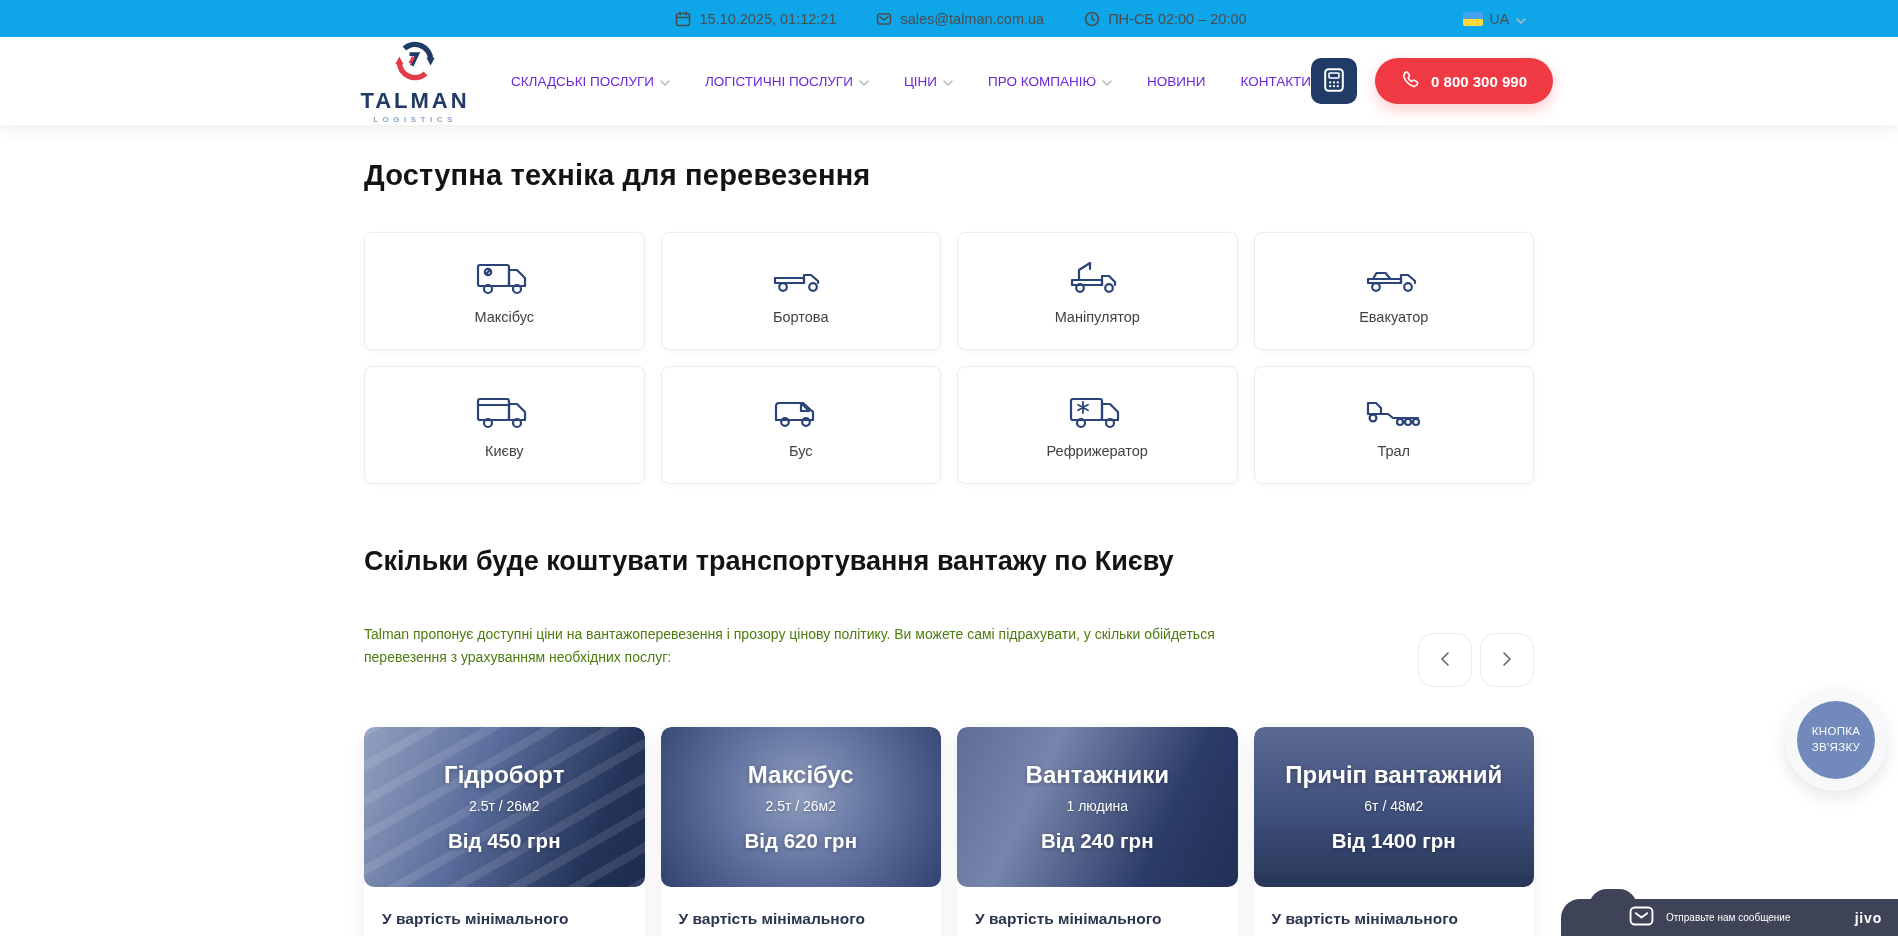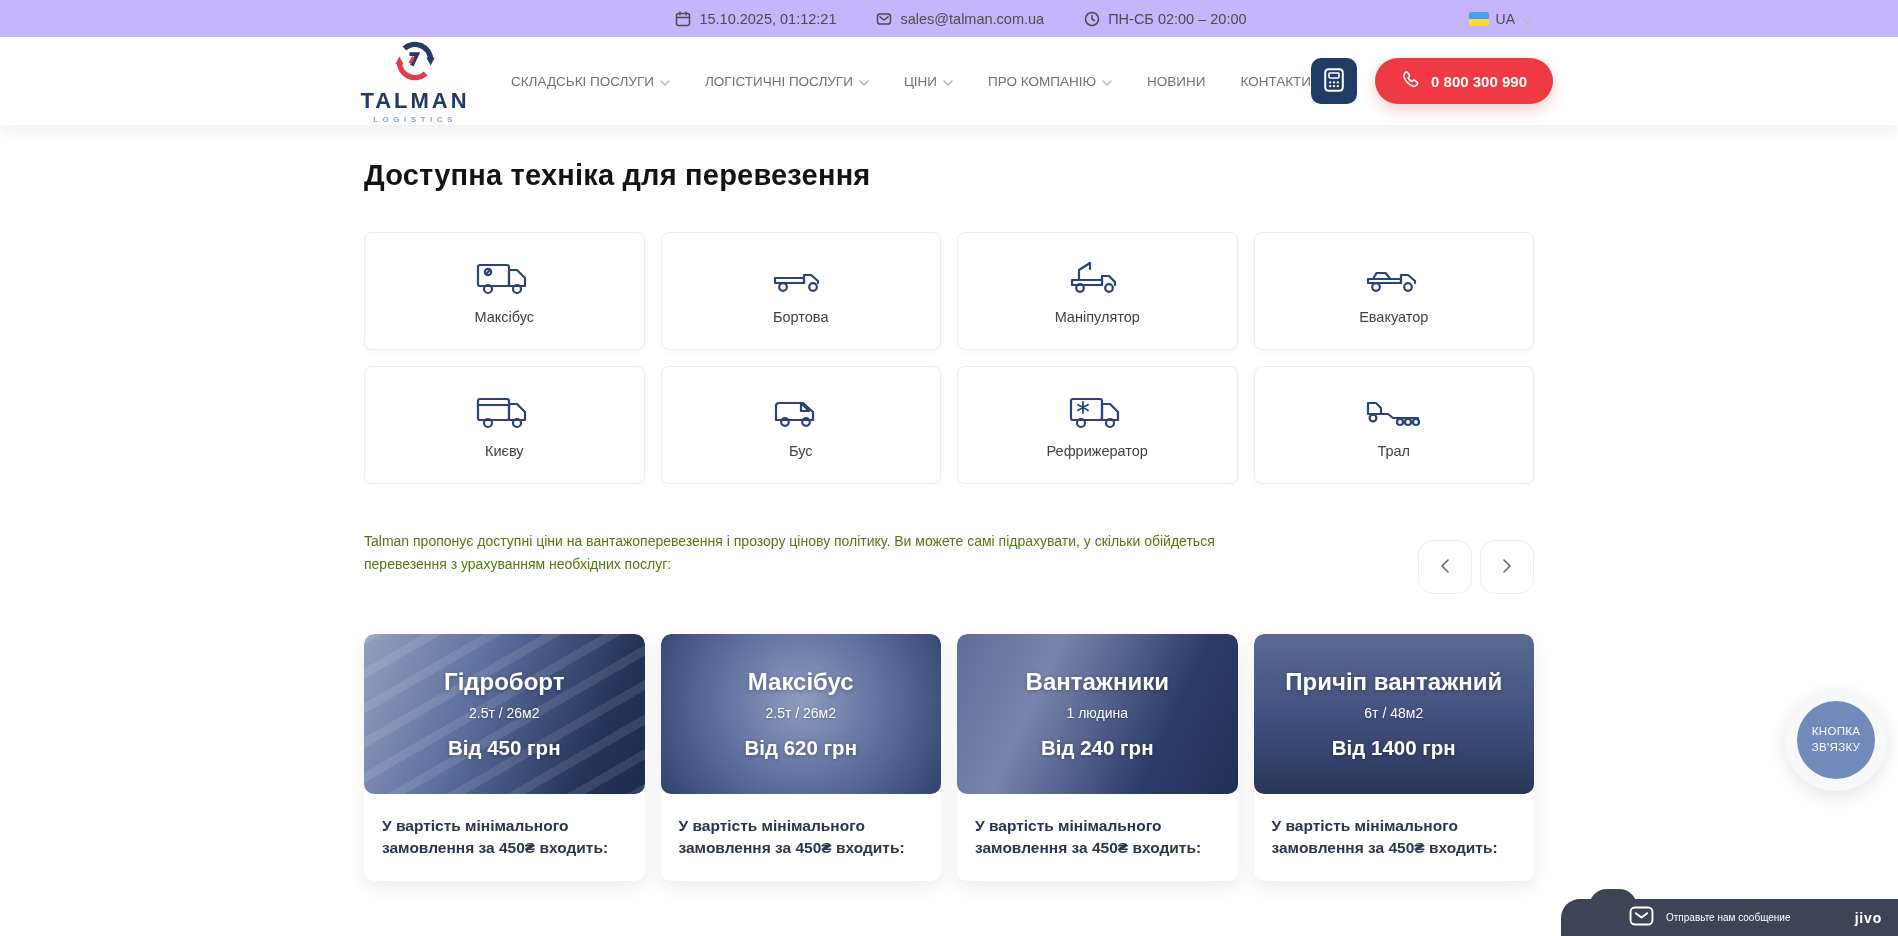--- a/index.html
+++ b/index.html
@@ -1,35 +1,35 @@
 <!DOCTYPE html>
 <html lang="uk"><head>
 <meta charset="utf-8">
 <style>
   * { margin:0; padding:0; box-sizing:border-box; }
   html,body { background:#fff; }
   body { font-family:"Liberation Sans", sans-serif; }
   .page { position:relative; width:1898px; height:936px; overflow:hidden; background:#fff; }
 
   
-  .topbar { height:37px; background:#c4b5fd;padding-left:24px; }
+  .topbar { height:37px; background:#0ea5e9;padding-left:24px; }
   .topbar-inner { width:1170px; margin:0 auto; height:37px; display:flex; align-items:center; justify-content:center; gap:40px; position:relative; }
   .tb-item { display:flex; align-items:center; gap:8px; color:#4c4c4c; font-size:14.5px; }
   .tb-item svg { display:block; }
-  .lang { position:absolute; right:14px; top:0; height:37px; display:flex; align-items:center; gap:7px; cursor:pointer; color:#4c4c4c; font-size:14px; }
+  .lang { position:absolute; right:20px; top:0; height:37px; display:flex; align-items:center; gap:7px; cursor:pointer; color:#4c4c4c; font-size:14px; }
   .flag { width:20px; height:14px; border-radius:2px; background:linear-gradient(180deg,#46a1ee 0 50%,#ffd83d 50% 100%); }
 
   
   .nav { height:88px; background:#fff; box-shadow:0 6px 14px rgba(0,0,0,.06); position:relative; z-index:5; }
   .nav-inner { width:1196px; margin:0 auto; height:88px; display:flex; align-items:center; }
   .logo { display:flex; flex-direction:column; align-items:center; cursor:pointer; width:128px; flex:none; }
   .logo-title { font-size:22px; font-weight:800; letter-spacing:3px; color:#1f3b66; line-height:1; margin-top:2px; }
   .logo-sub { font-size:8px; letter-spacing:4.5px; color:#8ba3c7; margin-top:3px; font-weight:700; }
   .menu { display:flex; align-items:center; gap:35px; margin-left:32px; }
-  .menu-item { display:flex; align-items:center; gap:6px; font-size:13.5px; color:#737373; cursor:pointer; white-space:nowrap; }
+  .menu-item { display:flex; align-items:center; gap:6px; font-size:13.5px; color:#6d28d9; cursor:pointer; white-space:nowrap; }
   .calc-btn { margin-left:auto; width:46px; height:46px; border-radius:10px; background:#1f3b66; border:none; display:flex; align-items:center; justify-content:center; cursor:pointer; flex:none; }
   .phone-btn { margin-left:18px; height:46px; border-radius:23px; background:#ef3a44; border:none; display:flex; align-items:center; gap:11px; padding:0 26px; cursor:pointer; color:#fff; font-weight:700; font-size:15px; flex:none; box-shadow:0 6px 14px rgba(239,58,68,.25); }
 
   
   .container { width:1170px; margin:0 auto; }
   .h1 { margin-top:34px; font-size:29px; font-weight:700; color:#131313; letter-spacing:.2px; }
   .vgrid { margin-top:40px; display:grid; grid-template-columns:repeat(4,1fr); gap:16px; }
   .vcard { height:118px; background:#fff; border:1px solid #ececec; border-radius:8px; box-shadow:0 2px 6px rgba(0,0,0,.03); display:flex; flex-direction:column; align-items:center; justify-content:center; cursor:pointer; }
   .vcard svg { display:block; }
   .vlabel { margin-top:11px; font-size:14.5px; color:#424242; }
@@ -269,20 +269,21 @@
               <circle cx="8" cy="26" r="3.4"></circle>
               <circle cx="35" cy="30" r="3"></circle>
               <circle cx="43" cy="30" r="3"></circle>
               <circle cx="51" cy="30" r="3"></circle>
             </svg>
           </span>
         <span class="vlabel">Трал</span>
       </div>
     </div>
 
+    <h2 class="h2">Скільки буде коштувати транспортування вантажу по Києву</h2>
 
     <div class="desc-row">
       <p class="desc">Talman пропонує доступні ціни на вантажоперевезення і прозору цінову політику. Ви можете самі підрахувати, у скільки обійдеться перевезення з урахуванням необхідних послуг:</p>
       <div class="arrows">
         <button class="arrow-btn">
           <span><svg width="8" height="14" viewBox="0 0 8 14" fill="none" stroke="#666" stroke-width="1.6" stroke-linecap="round" stroke-linejoin="round">
                 <path d="M7 1L1 7l6 6"></path>
               </svg></span>
         </button>
         <button class="arrow-btn">

